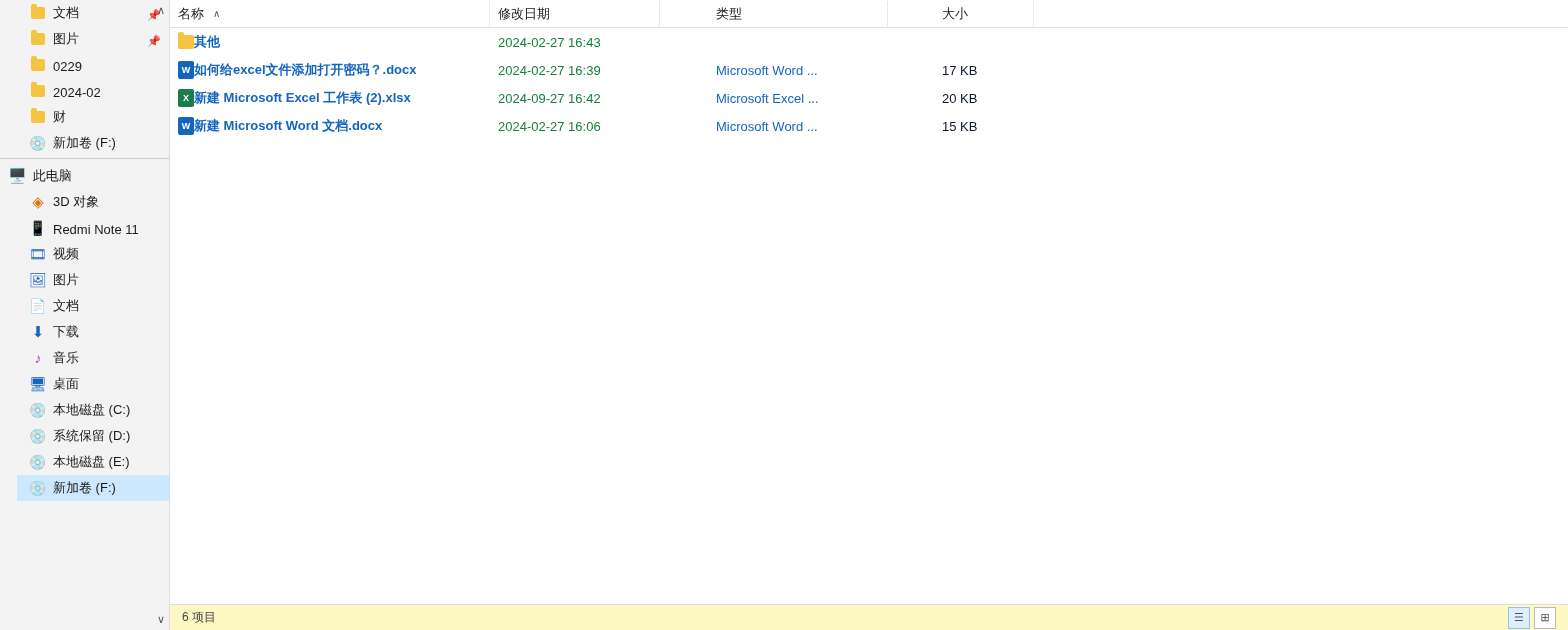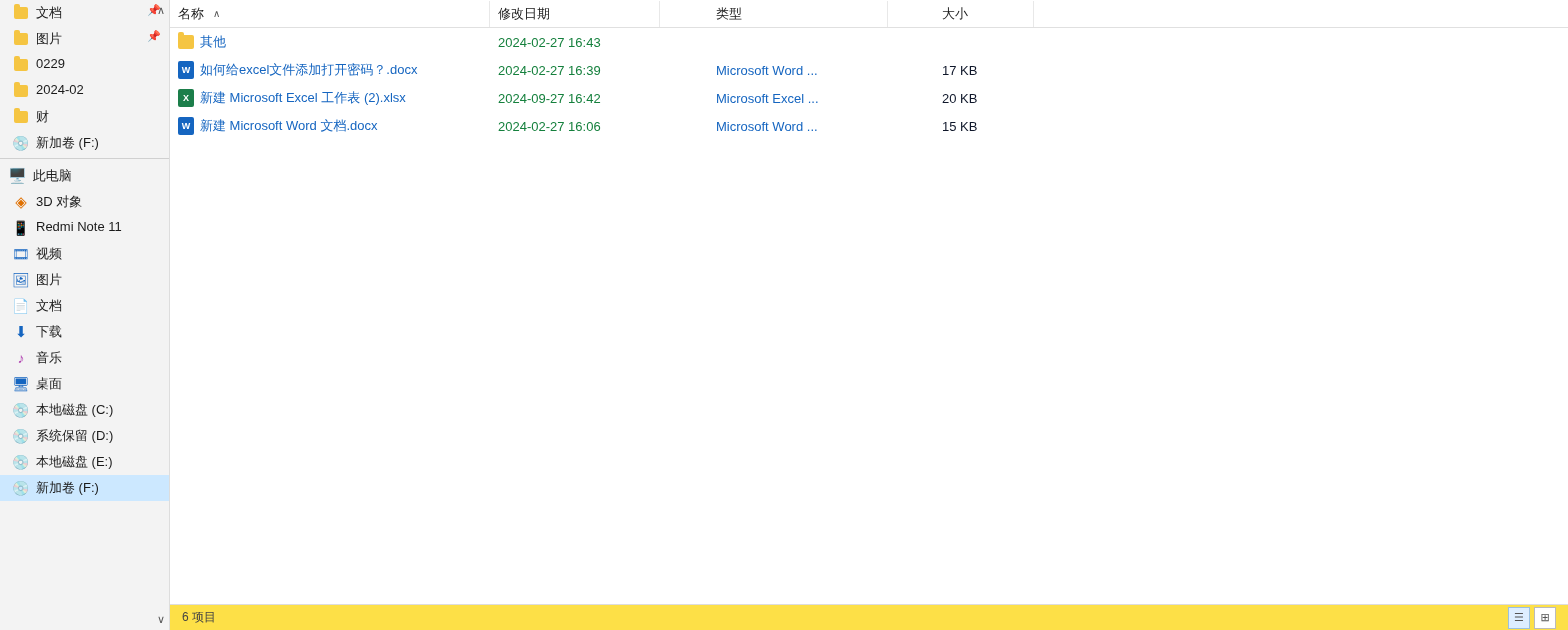--- a/index.html
+++ b/index.html
@@ -21,27 +21,28 @@
       border-right: 1px solid #ddd;
       display: flex;
       flex-direction: column;
       overflow-y: auto;
       overflow-x: hidden;
       position: relative;
     }
 
     .sidebar-item {
       display: flex;
-      align-items: flex-start;
+      align-items: flex-end;
       padding: 4px 8px 4px 12px;
       cursor: pointer;
       white-space: nowrap;
       font-size: 13px;
       color: #1a1a1a;
       min-height: 26px;
+      margin-left: 17px;
     }
     .sidebar-item.active {
       background: #cce8ff;
     }
     .sidebar-item .icon {
       width: 18px;
       height: 18px;
       margin-right: 6px;
       flex-shrink: 0;
       display: flex;
@@ -141,22 +142,22 @@
       font-size: 13px;
       overflow: hidden;
       text-overflow: ellipsis;
       white-space: nowrap;
     }
 
     .file-name-cell {
       width: 320px;
       display: flex;
       align-items: center;
-      gap: 6px;
       padding: 3px 8px;
+      font-weight: bold;
     }
     .file-date-cell { width: 170px; color: #15803d; }
     .file-type-cell { width: 180px; color: #1565c0; }
     .file-size-cell { width: 100px; color: #0f172a; }
 
     
     .file-icon-folder {
       width: 16px; height: 14px;
       background: #f5c542;
       border-radius: 0 2px 2px 2px;
@@ -212,21 +213,21 @@
     }
 
     .file-name-text {
       color: #1565c0;
       font-size: 13px;
     }
 
     
     .status-bar {
       height: 26px;
-      background: #fde047;
+      background: #fef9c3;
       border-top: 1px solid #ddd;
       display: flex;
       align-items: center;
       padding: 0 12px;
       font-size: 12px;
       color: #444;
       gap: 8px;
       justify-content: space-between;
     }
     .status-right {

